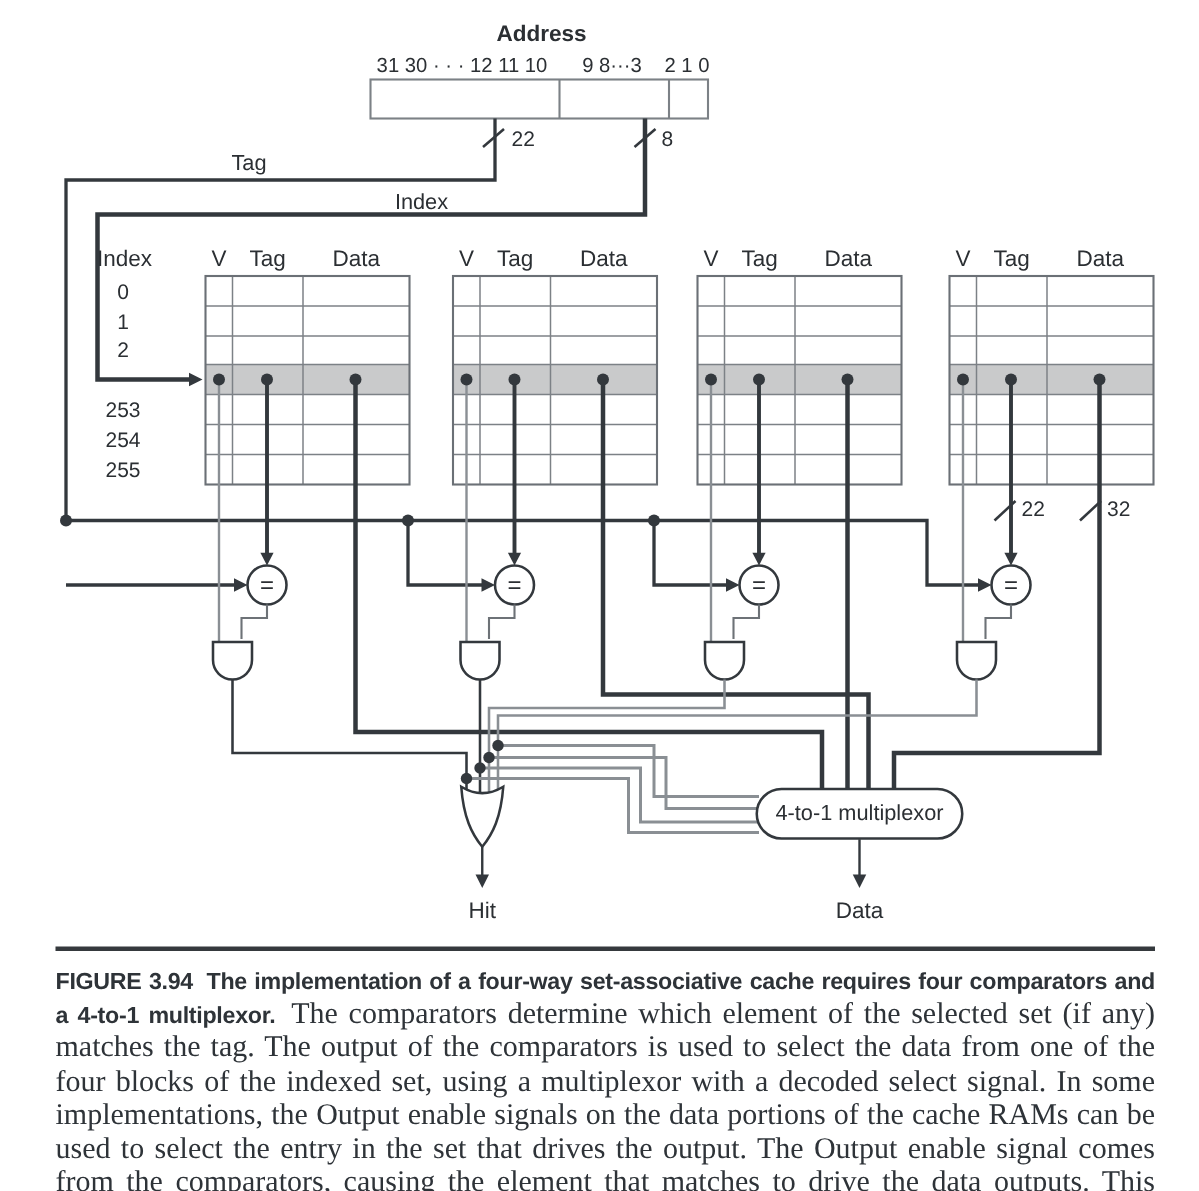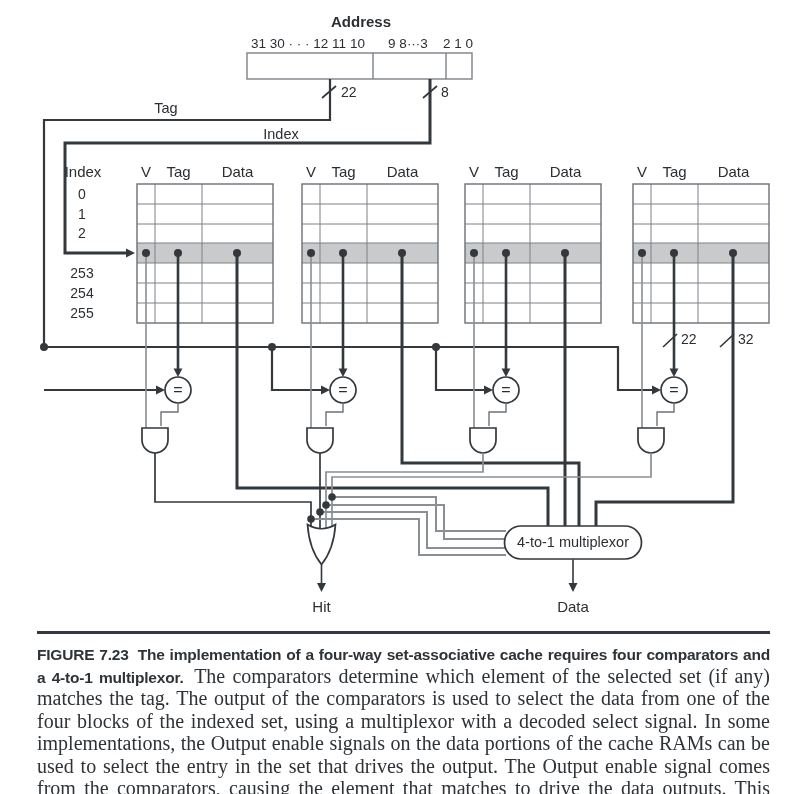--- a/index.html
+++ b/index.html
@@ -158,15 +158,15 @@
   <g>
     <line x1="663" y1="347" x2="677" y2="334" stroke="#33383d" stroke-width="1.7"></line>
     <text x="681" y="344" font-size="14">22</text>
     <line x1="720" y1="347" x2="734" y2="334" stroke="#33383d" stroke-width="1.7"></line>
     <text x="738" y="344" font-size="14">32</text>
   </g>
 </svg>
 </div>
 
 <div class="caption">
-  <span class="cap-label">FIGURE 7.23</span><span class="cap-bold">The implementation of a four-way set-associative cache requires four comparators and a 4-to-1 multiplexor.</span>
+  <span class="cap-label">FIGURE 3.94</span><span class="cap-bold">The implementation of a four-way set-associative cache requires four comparators and a 4-to-1 multiplexor.</span>
   <span class="cap-body">The comparators determine which element of the selected set (if any) matches the tag. The output of the comparators is used to select the data from one of the four blocks of the indexed set, using a multiplexor with a decoded select signal. In some implementations, the Output enable signals on the data portions of the cache RAMs can be used to select the entry in the set that drives the output. The Output enable signal comes from the comparators, causing the element that matches to drive the data outputs. This organization eliminates the need for the multiplexor.</span>
 </div>
 
 </body></html>

